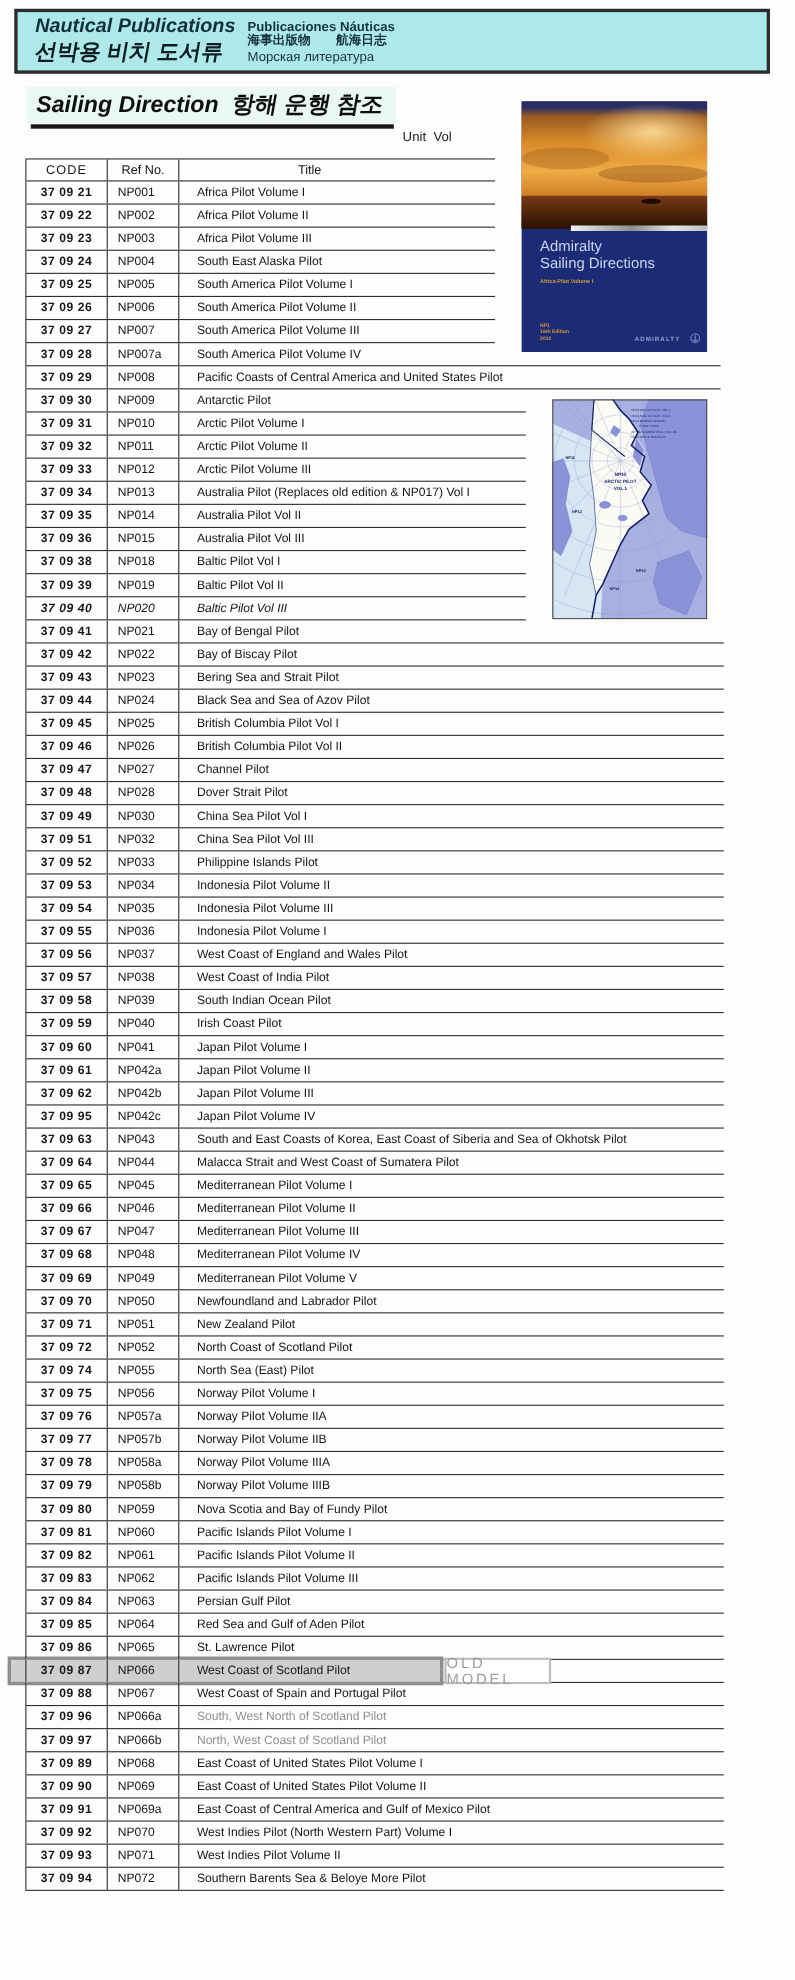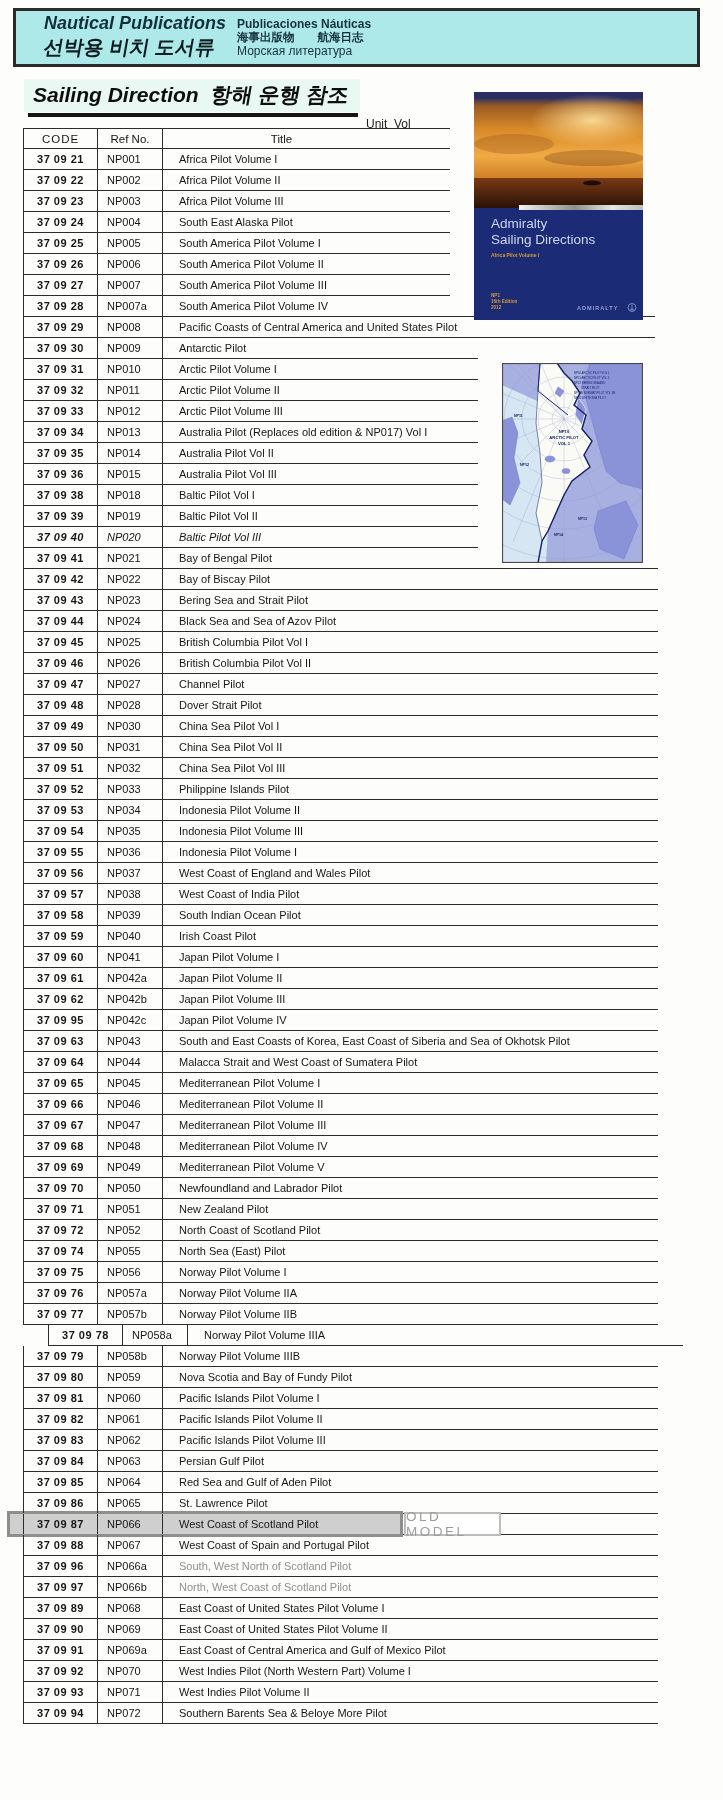--- a/index.html
+++ b/index.html
@@ -7,37 +7,37 @@
     position:relative; width:723px; height:1800px;
     background:#fdfdfc; overflow:hidden;
     font-family:"Liberation Sans", sans-serif; color:#141414;
   }
   
   .banner{
     position:absolute; left:13px; top:8px; width:687px; height:59px;
     box-sizing:border-box; background:#aee9ea; border:3px solid #2b2b2b;
     display:flex; align-items:center;
   }
-  .banner-left{ width:185px; padding-left:28px; }
+  .banner-left{ width:185px; padding-left:16px; }
   .h-en{ font-size:18px; font-weight:bold; font-style:italic; color:#12303a; white-space:nowrap; line-height:1.05;}
   .h-ko{ font-size:20px; font-weight:bold; color:#101d22; white-space:nowrap;
          display:inline-block; transform:skewX(-10deg); margin-top:1px;}
   .banner-right{ padding-left:8px; line-height:1.18; }
   .h-es{ font-size:12px; font-weight:bold; color:#15323c; }
   .h-zh{ font-size:11.5px; font-weight:bold; color:#15323c; white-space:pre; }
   .h-ru{ font-size:12px; color:#15323c; }
   
   .sec-tint{ position:absolute; left:24px; top:79px; width:336px; height:33px; background:#e9f8f2; }
   .sec-title{ position:absolute; left:33px; top:81px; font-size:21px; font-weight:bold; color:#0e0e0e; white-space:nowrap;}
   .sec-title .lat{ font-style:italic; }
   .sec-title .kor{ display:inline-block; transform:skewX(-10deg); margin-left:12px;}
   .sec-underline{ position:absolute; left:28px; top:113px; width:330px; height:4px; background:#161616; }
   .unit-label{ position:absolute; left:366px; top:117px; font-size:12px; color:#1d1d1d; white-space:pre; }
   
-  .tablewrap{ position:absolute; left:23px; top:128px; }
+  .tablewrap{ position:absolute; left:23px; top:144px; }
   .trow{ position:relative; height:21px; box-sizing:border-box; border-bottom:1.5px solid #2c2c2c; background:transparent;}
   .thead{ border-top:1.5px solid #2c2c2c; }
   .cell{ position:absolute; top:0; height:100%; display:flex; align-items:center;
          box-sizing:border-box; font-size:11px; color:#161616; z-index:1; white-space:nowrap;}
   .c-code{ left:0; width:74px; justify-content:center; border-left:1.5px solid #2c2c2c; font-weight:bold; letter-spacing:.5px;}
   .c-ref{ left:74px; width:65px; padding-left:9px; border-left:1.5px solid #2c2c2c;}
   .c-title{ left:139px; padding-left:16px; border-left:1.5px solid #2c2c2c;}
   .thead .c-code{ font-weight:normal; letter-spacing:1px; font-size:11.5px;}
   .thead .c-ref{ justify-content:center; padding-left:0; font-size:11.5px;}
   .thead .c-title{ width:288px; justify-content:center; padding-left:0; padding-right:50px; font-size:11.5px;}
@@ -215,25 +215,20 @@
         <div class="trow" style="width: 635px;">
           <div class="cell c-code">37 09 48</div>
           <div class="cell c-ref">NP028</div>
           <div class="cell c-title">Dover Strait Pilot</div>
         </div>
         <div class="trow" style="width: 635px;">
           <div class="cell c-code">37 09 49</div>
           <div class="cell c-ref">NP030</div>
           <div class="cell c-title">China Sea Pilot Vol I</div>
         </div>
-        <div class="trow" style="width: 635px;">
-          <div class="cell c-code">37 09 50</div>
-          <div class="cell c-ref">NP031</div>
-          <div class="cell c-title">China Sea Pilot Vol II</div>
-        </div>
         <div class="trow" style="width: 635px; padding-left: 45px;">
           <div class="cell c-code">37 09 51</div>
           <div class="cell c-ref">NP032</div>
           <div class="cell c-title">China Sea Pilot Vol III</div>
         </div>
         <div class="trow" style="width: 635px;">
           <div class="cell c-code">37 09 52</div>
           <div class="cell c-ref">NP033</div>
           <div class="cell c-title">Philippine Islands Pilot</div>
         </div>
@@ -355,21 +350,21 @@
         <div class="trow" style="width: 635px;">
           <div class="cell c-code">37 09 76</div>
           <div class="cell c-ref">NP057a</div>
           <div class="cell c-title">Norway Pilot Volume IIA</div>
         </div>
         <div class="trow" style="width: 635px;">
           <div class="cell c-code">37 09 77</div>
           <div class="cell c-ref">NP057b</div>
           <div class="cell c-title">Norway Pilot Volume IIB</div>
         </div>
-        <div class="trow" style="width: 635px; margin-left: 25px;">
+        <div class="trow" style="width: 635px;">
           <div class="cell c-code">37 09 78</div>
           <div class="cell c-ref">NP058a</div>
           <div class="cell c-title">Norway Pilot Volume IIIA</div>
         </div>
         <div class="trow" style="width: 635px;">
           <div class="cell c-code">37 09 79</div>
           <div class="cell c-ref">NP058b</div>
           <div class="cell c-title">Norway Pilot Volume IIIB</div>
         </div>
         <div class="trow" style="width: 635px;">

